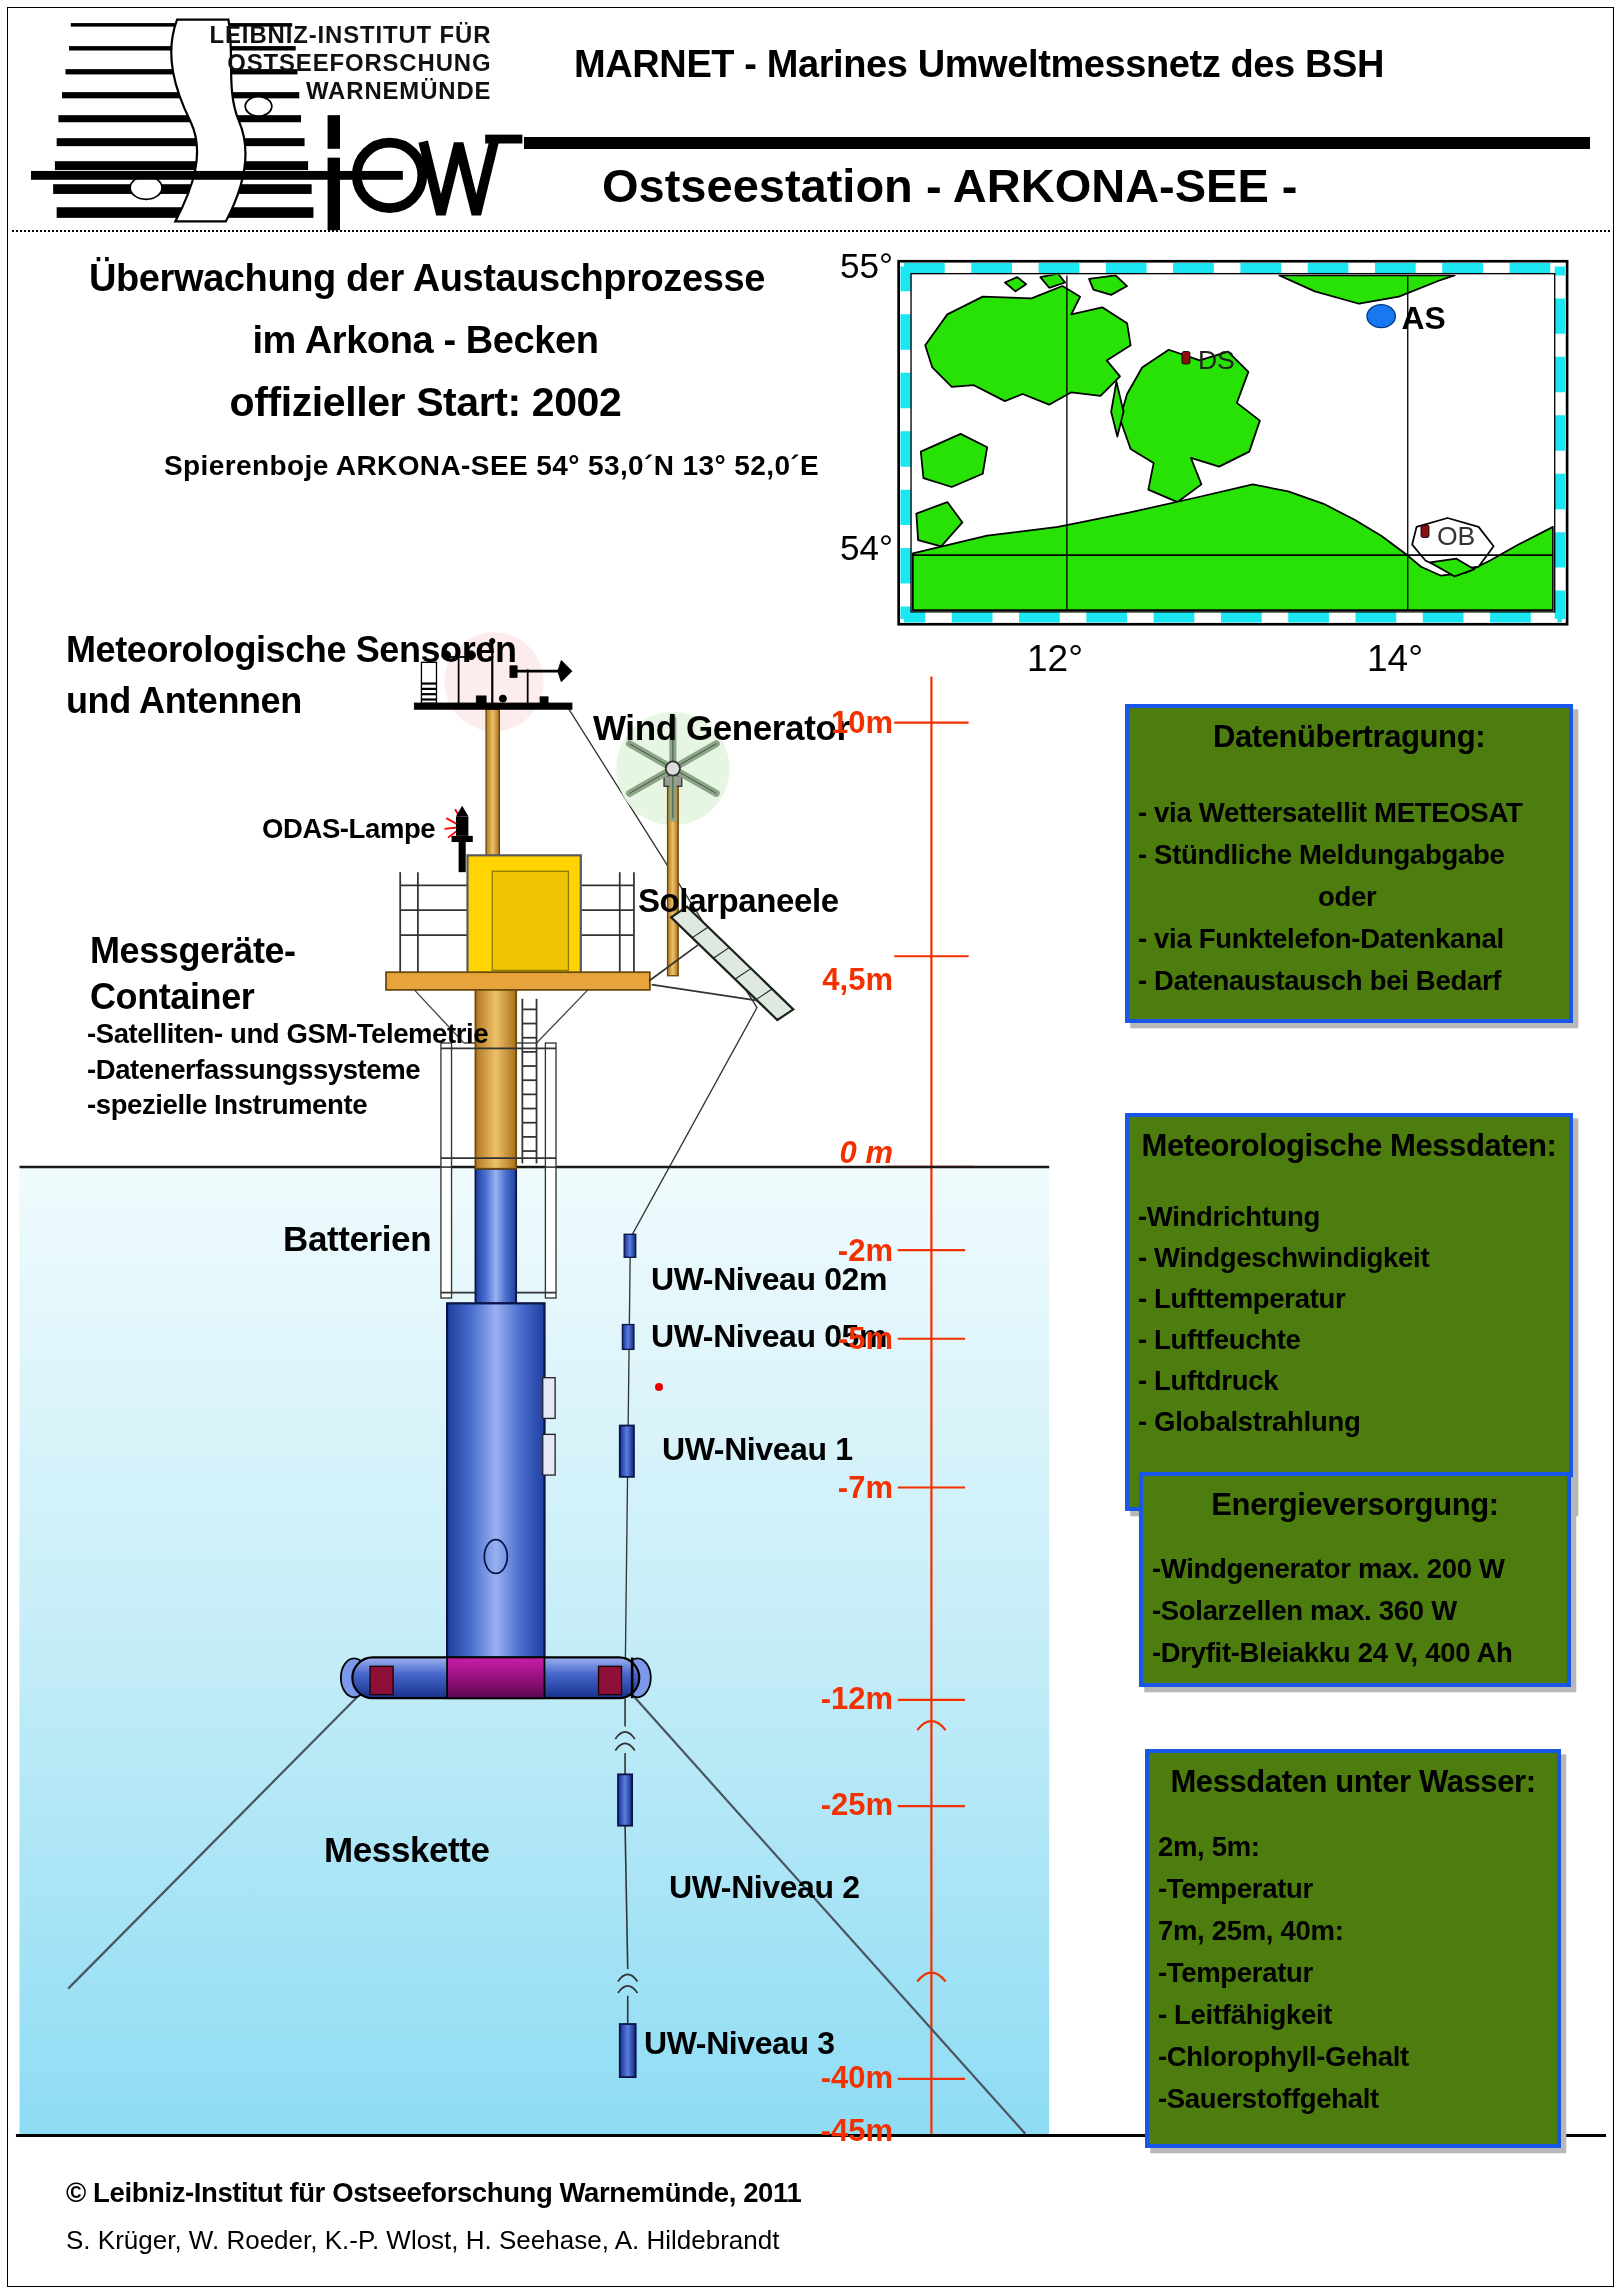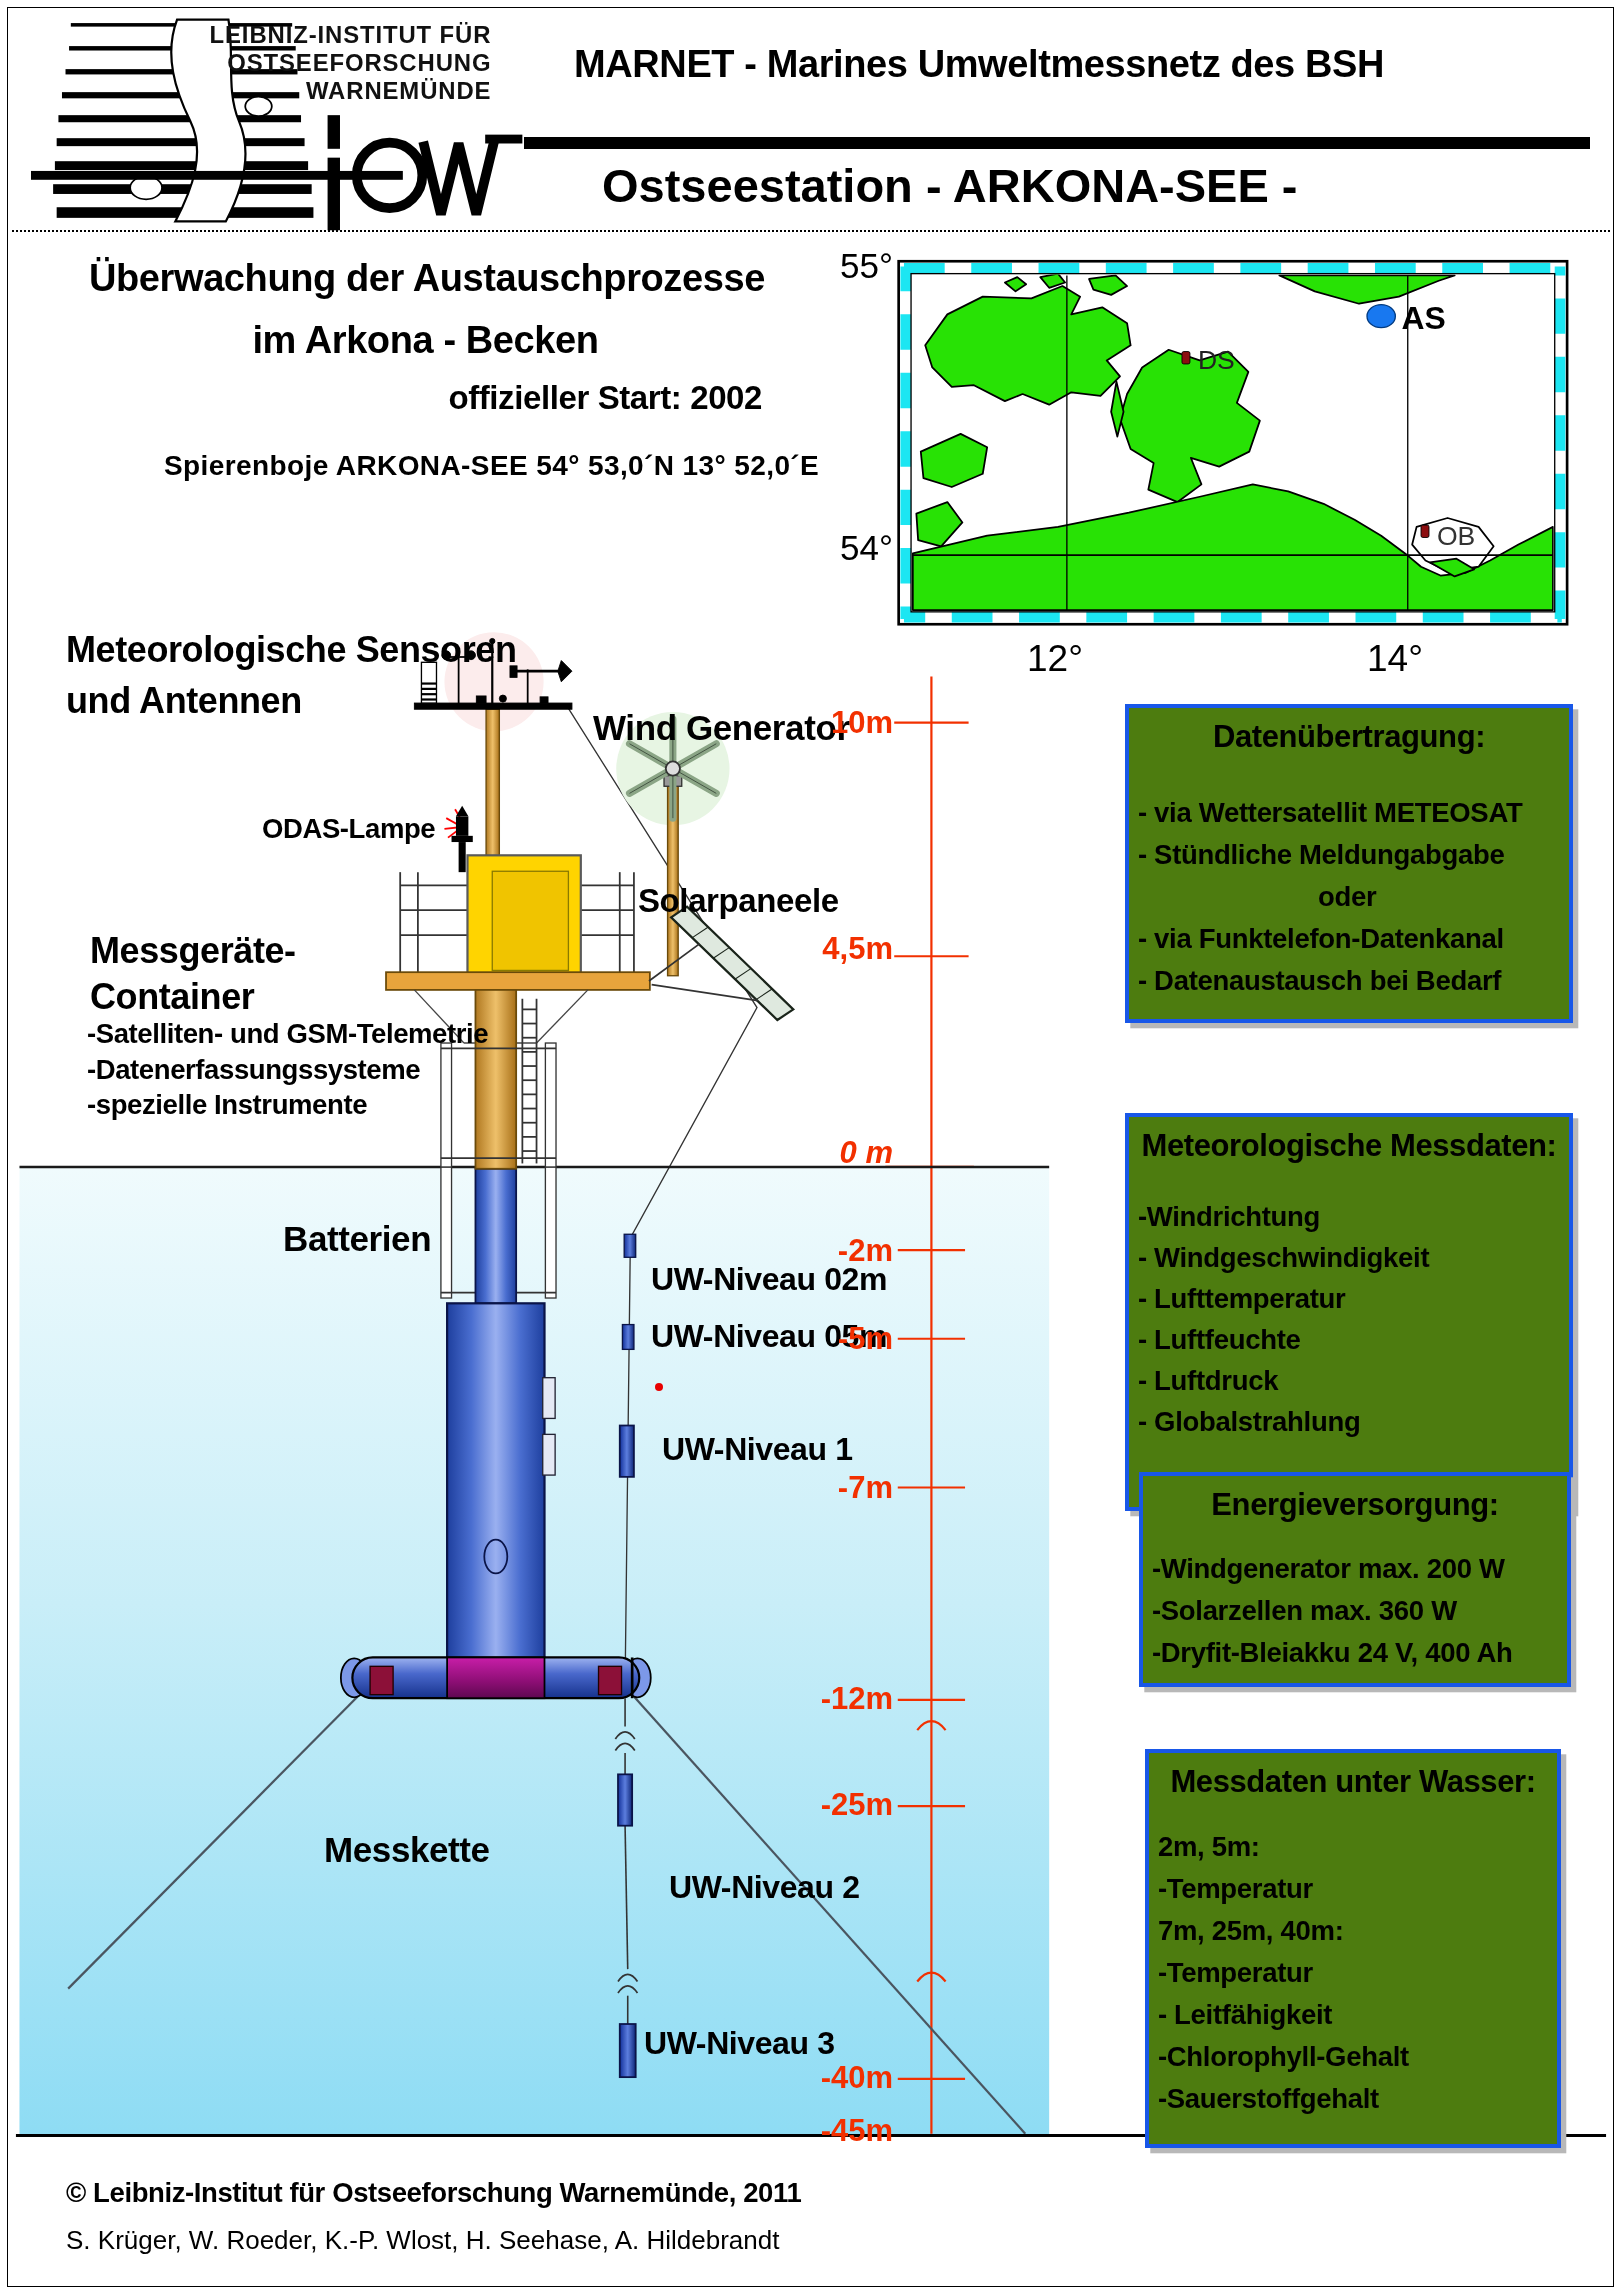--- a/index.html
+++ b/index.html
@@ -321,21 +321,21 @@
   </g>
 </svg>
 
 <div class="hdr-bar"></div>
 <div class="dotline"></div>
 <div class="abs lbl b" style="left:574px;top:43px;font-size:38px;">MARNET - Marines Umweltmessnetz des BSH</div>
 <div class="abs lbl b" style="left:602px;top:158px;font-size:47px;letter-spacing:0px;">Ostseestation  - ARKONA-SEE -</div>
 
 <div class="abs lbl b" style="left:89px;top:257px;width:673px;text-align:center;font-size:38px;">Überwachung der Austauschprozesse</div>
 <div class="abs lbl b" style="left:89px;top:319px;width:673px;text-align:center;font-size:38px;">im Arkona - Becken</div>
-<div class="abs lbl b" style="left:89px;top:379px;width:673px;text-align:right;font-size:33px;">offizieller Start:  2002</div>
+<div class="abs lbl b" style="left:89px;top:379px;width:673px;text-align:center;font-size:41px;">offizieller Start:  2002</div>
 <div class="abs lbl b" style="left:164px;top:450px;font-size:28px;letter-spacing:0.4px;">Spierenboje  ARKONA-SEE  54° 53,0´N  13° 52,0´E</div>
 
 <div class="abs lbl" style="left:831px;top:246px;width:62px;text-align:right;font-size:35px;">55°</div>
 <div class="abs lbl" style="left:831px;top:528px;width:62px;text-align:right;font-size:35px;">54°</div>
 <div class="abs lbl" style="left:1027px;top:638px;font-size:37px;">12°</div>
 <div class="abs lbl" style="left:1367px;top:638px;font-size:37px;">14°</div>
 
 <div class="abs lbl b" style="left:66px;top:629px;font-size:36px;">Meteorologische Sensoren</div>
 <div class="abs lbl b" style="left:66px;top:680px;font-size:36px;">und Antennen</div>
 <div class="abs lbl b" style="left:593px;top:708px;font-size:35px;">Wind Generator</div>
@@ -348,21 +348,21 @@
 <div class="abs lbl b" style="left:87px;top:1089px;font-size:27.5px;">-spezielle Instrumente</div>
 <div class="abs lbl b" style="left:283px;top:1219px;font-size:35px;">Batterien</div>
 <div class="abs lbl b" style="left:651px;top:1229px;font-size:32px;margin-top:32px;">UW-Niveau 02m</div>
 <div class="abs lbl b" style="left:651px;top:1318px;font-size:32px;">UW-Niveau 05m</div>
 <div class="abs lbl b" style="left:662px;top:1431px;font-size:32px;">UW-Niveau 1</div>
 <div class="abs lbl b" style="left:324px;top:1830px;font-size:35px;">Messkette</div>
 <div class="abs lbl b" style="left:669px;top:1869px;font-size:32px;">UW-Niveau 2</div>
 <div class="abs lbl b" style="left:644px;top:2025px;font-size:32px;">UW-Niveau 3</div>
 
 <div class="abs lbl red" style="left:751px;top:705px;font-size:31px;">10m</div>
-<div class="abs lbl red" style="left:751px;top:931px;font-size:31px;">4,5m</div>
+<div class="abs lbl red" style="left:751px;top:962px;font-size:31px;">4,5m</div>
 <div class="abs lbl red" style="left:751px;top:1135px;font-size:31px;font-style:italic;">0 m</div>
 <div class="abs lbl red" style="left:751px;top:1233px;font-size:31px;">-2m</div>
 <div class="abs lbl red" style="left:751px;top:1321px;font-size:31px;">-5m</div>
 <div class="abs lbl red" style="left:751px;top:1470px;font-size:31px;">-7m</div>
 <div class="abs lbl red" style="left:751px;top:1681px;font-size:31px;">-12m</div>
 <div class="abs lbl red" style="left:751px;top:1787px;font-size:31px;">-25m</div>
 <div class="abs lbl red" style="left:751px;top:2060px;font-size:31px;">-40m</div>
 <div class="abs lbl red" style="left:751px;top:2113px;font-size:31px;">-45m</div>
 
 <div class="reddot"></div>

